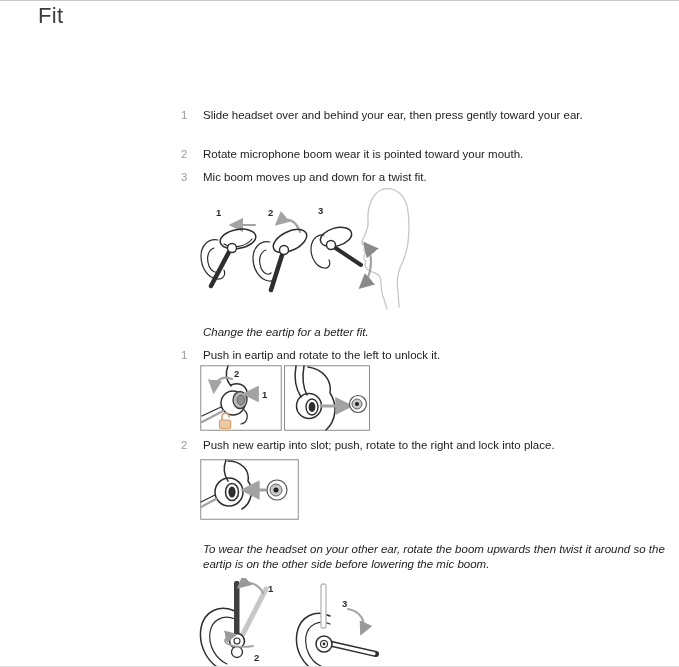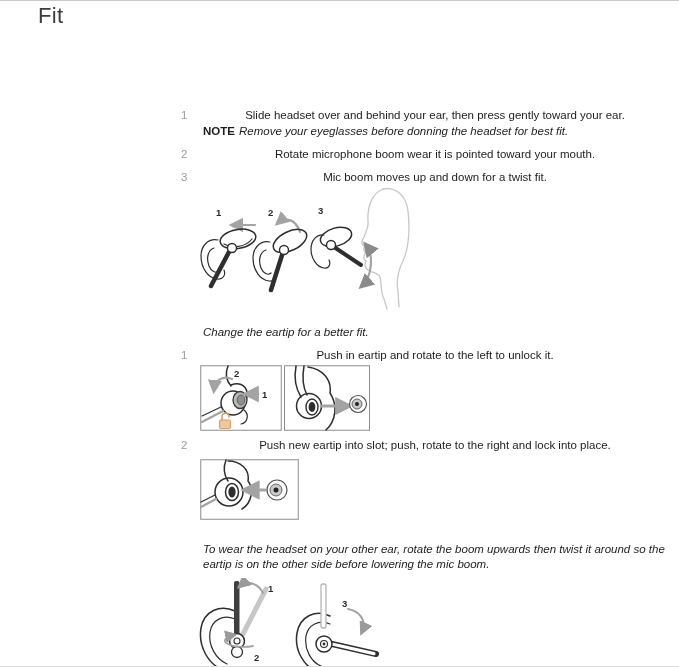--- a/index.html
+++ b/index.html
@@ -18,44 +18,41 @@
   }
   .step, .para, .note {
     position:absolute; left:181px; width:486px;
     font-size:11.5px; line-height:15px;
   }
   .para { left:203px; width:470px;font-style:italic; }
   .note { left:203px; width:464px; }
   .step .num {
     position:absolute; left:0; top:0; color:#9b9b9b; width:16px;
   }
-  .step .txt { display:block; margin-left:22px;text-align:center; }
+  .step .txt { display:block; margin-left:22px; }
   .note .note-label { font-weight:bold; font-style:normal; margin-right:4px; }
   .note .note-text { font-style:italic; }
   .illus { position:absolute; }
   svg text { font-family:"Liberation Sans", sans-serif; font-size:9.5px; font-weight:bold; fill:#2a2a2a; }
   .panel { fill:#fff; stroke:#8d8d8d; stroke-width:1; }
   .ln  { fill:none; stroke:#2e2e2e; stroke-width:1.5; stroke-linecap:round; }
   .lnt { fill:none; stroke:#2e2e2e; stroke-width:1.2; stroke-linecap:round; }
   .ga  { fill:none; stroke:#a3a3a3; stroke-linecap:round; }
   .ghost { fill:none; stroke:#c7c7c7; stroke-linecap:round; }
 </style>
 </head>
 <body>
 
 <div class="page">
 
   <div class="title">Fit</div>
 
   <div class="step" style="top:107px">
     <span class="num">1</span>
     <span class="txt">Slide headset over and behind your ear, then press gently toward your ear.</span>
-  </div>
-  <div class="note" style="top:123px">
-    <span class="note-label">NOTE</span><span class="note-text">Remove your eyeglasses before donning the headset for best fit.</span>
   </div>
   <div class="step" style="top:146px">
     <span class="num">2</span>
     <span class="txt">Rotate microphone boom wear it is pointed toward your mouth.</span>
   </div>
   <div class="step" style="top:169px">
     <span class="num">3</span>
     <span class="txt">Mic boom moves up and down for a twist fit.</span>
   </div>
 

